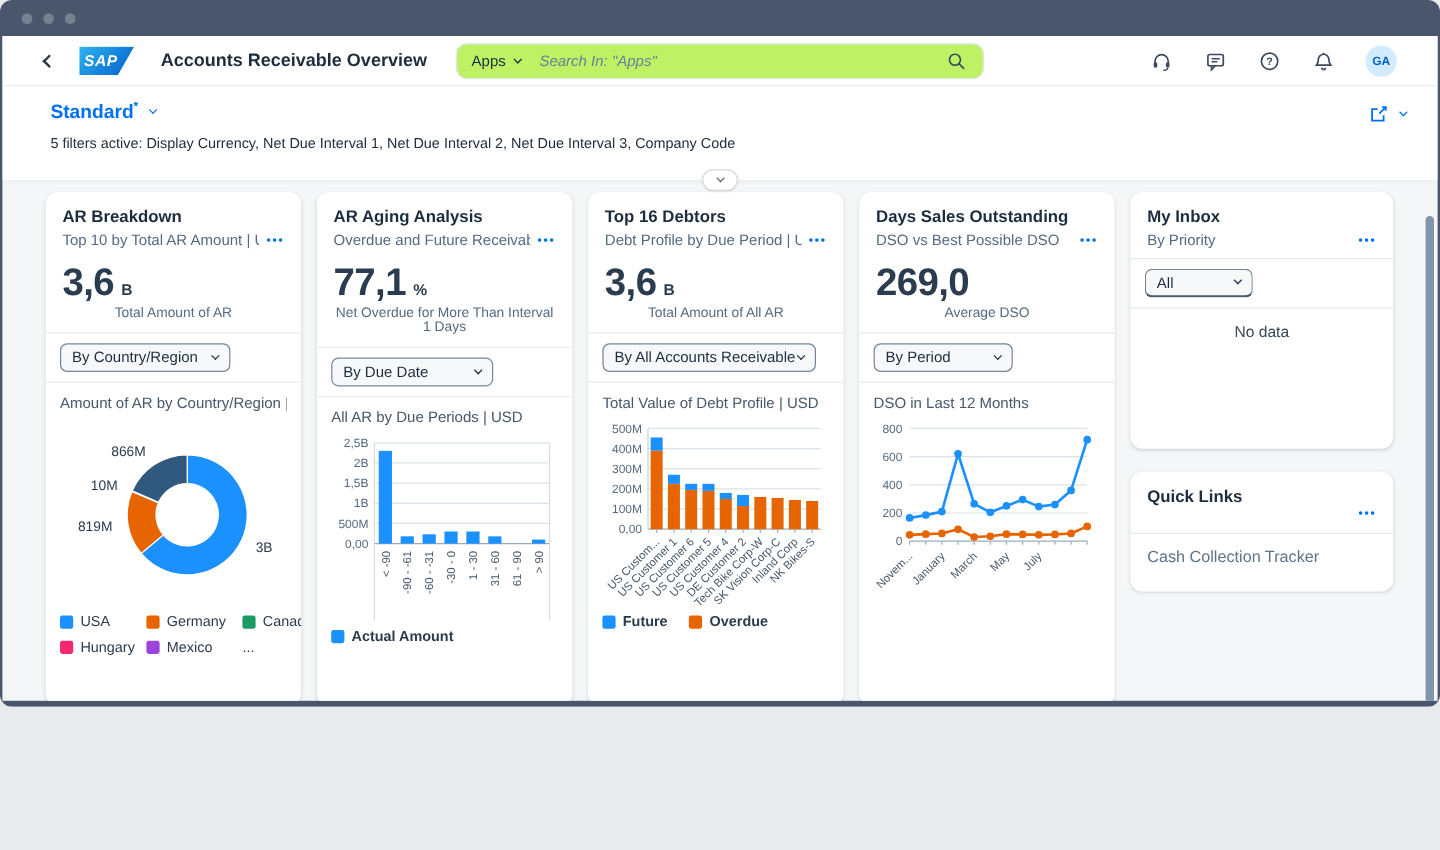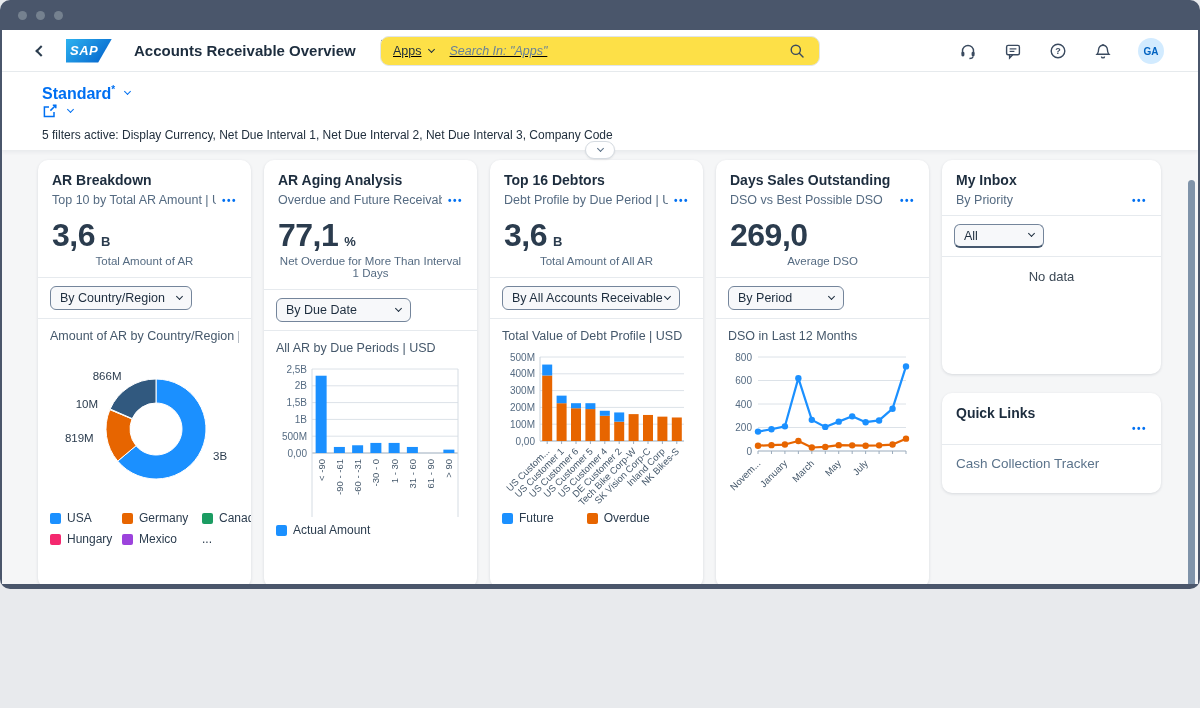--- a/index.html
+++ b/index.html
@@ -14,30 +14,30 @@
   .back-btn { width:22px; height:22px; display:flex; align-items:center; justify-content:center; cursor:pointer; margin-right:14px; }
   .chev { display:inline-block; width:7px; height:7px; border-right:1.7px solid #1D2D3E; border-bottom:1.7px solid #1D2D3E; transform:rotate(45deg); margin-top:-4px; }
   .chev.small { width:5px; height:5px; }
   .chev.blue { border-color:var(--accent); }
   .chev.gray { border-color:#556B82; }
   .chev-back { display:inline-block; width:8px; height:8px; border-left:2px solid #2B3C4E; border-bottom:2px solid #2B3C4E; transform:rotate(45deg); }
   .sap-logo { width:46px; height:24px; background:linear-gradient(135deg,#2DB3F0 0%,#0A6ED1 80%); clip-path:polygon(0 0,100% 0,70% 100%,0 100%); display:flex; align-items:center; padding-left:4px; margin-right:22px; cursor:pointer; }
   .sap-logo span { color:#fff; font-weight:700; font-style:italic; font-size:13px; letter-spacing:.5px; }
   .app-title-row { display:flex; gap:26px; cursor:pointer; }
   .app-title { font-size:15px; font-weight:700; color:#1D2D3E; }
-  .search-box { position:absolute; left:378px; top:6px; width:440px; height:30px; background:#fde047; border:1px solid #E0E5EA; border-radius:9px; display:flex; align-items:center; padding:0 12px; gap:8px; cursor:text;text-decoration:underline; }
+  .search-box { position:absolute; left:378px; top:6px; width:440px; height:30px; background:#bef264; border:1px solid #E0E5EA; border-radius:9px; display:flex; align-items:center; padding:0 12px; gap:8px; cursor:text; }
   .search-scope { font-size:12.5px; color:#1D2D3E; display:flex; align-items:center; gap:7px; cursor:pointer; }
   .search-ph { font-size:12.5px; font-style:italic; color:#67809A; flex:1; margin-left:8px; }
   .shell-icons { position:absolute; right:34px; top:0; height:42px; display:flex; align-items:center; gap:25px; }
   .icon-btn { width:20px; height:20px; display:flex; align-items:center; justify-content:center; cursor:pointer; }
   .avatar { width:26px; height:26px; border-radius:50%; background:#D2EBFF; color:#0062C1; font-size:10px; font-weight:700; display:flex; align-items:center; justify-content:center; cursor:pointer; }
 
   
   .filter-area { position:relative; height:78px; background:#fff; box-shadow:0 2px 4px rgba(40,60,85,.07); z-index:3; }
-  .fa-row1 { display:flex; align-items:flex-start; justify-content:space-between; padding:12px 26px 0 40px;flex-direction:column; }
+  .fa-row1 { display:flex; align-items:flex-end; justify-content:space-between; padding:12px 26px 0 40px; }
   .view-sel { display:flex; align-items:center; gap:10px; cursor:pointer; }
   .view-name { font-size:16px; font-weight:700; color:var(--accent); }
   .view-name sup { font-size:10px; }
   .share-grp { display:flex; align-items:center; gap:10px; cursor:pointer; }
   .fa-row2 { padding:9px 40px 0; font-size:12px; color:#22303E; }
   .expand-pill { position:absolute; left:50%; bottom:-9px; transform:translateX(-50%); width:30px; height:18px; background:#fff; border:1px solid #D5DBE1; border-radius:9px; display:flex; align-items:center; justify-content:center; cursor:pointer; box-shadow:0 1px 2px rgba(0,0,0,.08); }
 
   
   .content { padding:10px 0 0 36px; display:flex; gap:13px; align-items:flex-start; }
   .card { width:213px; height:428px; background:#fff; border-radius:10px; box-shadow:0 1px 3px rgba(34,53,72,.14); display:flex; flex-direction:column; overflow:hidden; }
@@ -51,21 +51,21 @@
   .kpi-unit { font-size:13px; font-weight:700; color:#2B3C4E; margin-left:6px; }
   .kpi-cap { font-size:11.5px; color:#556B82; margin-top:1px;text-align:center; }
   .hdiv { height:1px; background:#E6EAEE; }
   .filter-row { padding:8px 12px; }
   .select { height:24px; display:inline-flex; align-items:center; justify-content:space-between; background:#F7F8FA; border:1px solid #74859B; border-radius:6px; padding:0 9px; font-size:12.5px; color:#1D2D3E; cursor:pointer; }
   .select.underline { border-bottom:2px solid #46586E; }
   .chart-block { padding:8px 12px 0; display:flex; flex-direction:column; flex:1; }
   .chart-title { font-size:12.5px; color:#45586B; margin:2px 0 6px; white-space:nowrap; overflow:hidden; }
   svg text { font-family:"Liberation Sans", sans-serif; }
   .legend { margin-top:2px; }
-  .legend.row { display:flex; gap:33px; flex-wrap:wrap; }
+  .legend.row { display:flex; gap:18px; flex-wrap:wrap;font-weight:bold; }
   .legend.grid3 { display:grid; grid-template-columns:72px 80px auto; row-gap:7px; }
   .legend.col { display:flex; flex-direction:column; gap:7px; }
   .legend-item { display:flex; align-items:center; gap:6px; font-size:12px; color:#2B3C4E; white-space:nowrap; }
   .swatch { width:11px; height:11px; border-radius:2px; flex:none; }
   .line-marker { position:relative; width:20px; height:2px; background:var(--c); display:inline-block; flex:none; }
   .line-marker::after { content:""; position:absolute; left:50%; top:50%; transform:translate(-50%,-50%); width:7px; height:7px; border-radius:50%; background:var(--c); }
   .line-marker.dashed { background:repeating-linear-gradient(90deg,var(--c) 0 4px,#fff 4px 6px); }
 
   
   .col5 { display:flex; flex-direction:column; gap:19px; }

